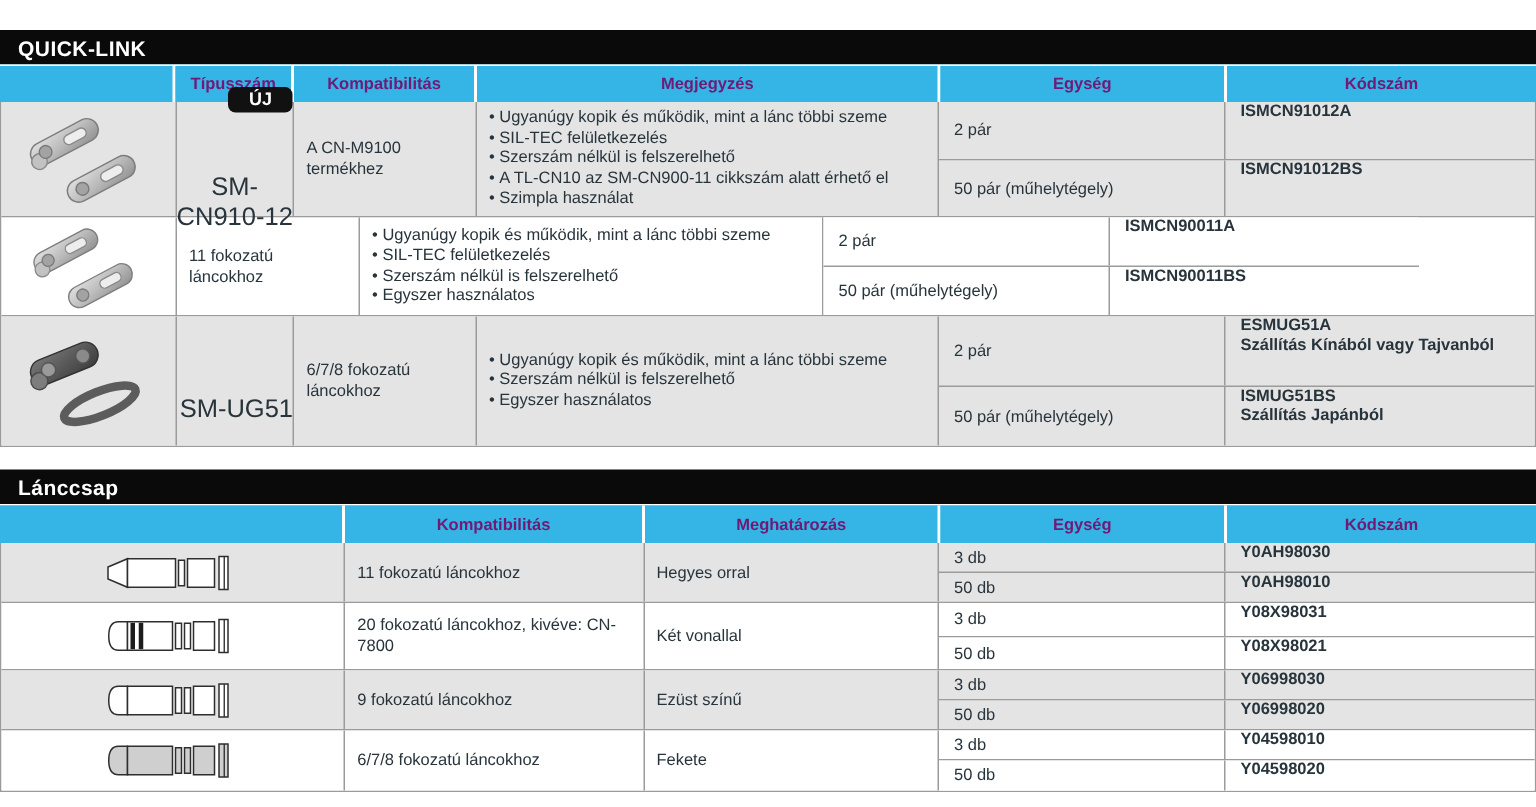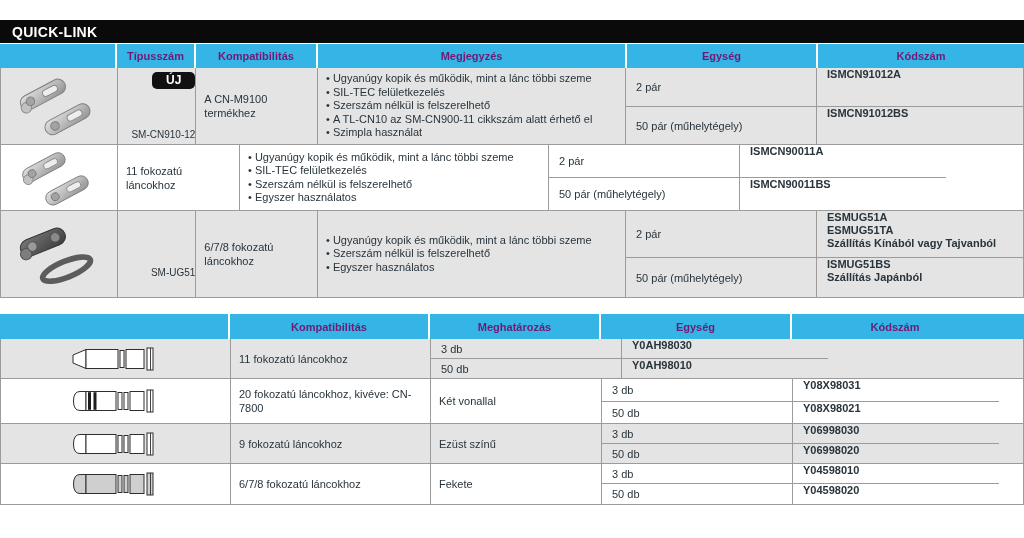--- a/index.html
+++ b/index.html
@@ -32,33 +32,33 @@
   
   .w-img,  .c-img   { width:117px; }
   .w-type, .c-type  { width:79px; }
   .w-comp, .c-compat{ width:122px; }
   .w-note, .c-notes { width:309px; }
   .w-unit { width:191px; }
   .w-code { width:206px; }
   
   .w2-img,  .c2-img   { width:230px; }
   .w2-comp, .c2-compat{ width:200px; }
-  .w2-desc, .c2-desc  { width:171px; }
+  .w2-desc, .c2-desc  { width:197px; }
 
   .r1 { height:77px; }
   .r2 { height:66px; }
   .r3 { height:86px; }
   .t2r1, .t2r3, .t2r4 { height:40px; }
   .t2r2 { height:45px; }
 
   .c-img, .c2-img { justify-content:center; }
   .c-type { flex-direction:column; justify-content:center; text-align:center;align-items:flex-end; }
   .badge { background:#111; color:#fff; font-weight:bold; font-size:12px;
            padding:1px 14px 2px; border-radius:5px; margin-bottom:3px; }
-  .model { font-size:10px; color:#28343c;margin-top:37px; }
+  .model { font-size:17px; color:#28343c;margin-top:37px; }
   .c-compat, .c2-compat, .c2-desc { padding:4px 8px; font-size:11px; line-height:14px;align-items:center; }
   .c-notes { flex-direction:column; align-items:flex-start; justify-content:center; padding:5px 8px;text-align:right; }
   .note { font-size:11px; line-height:13.5px; }
   .note::before { content:"\2022\00a0"; }
 
   .c-var { width:397px; display:flex; flex-direction:column; }
   .vsub { display:flex; flex:1; background:#fff; }
   .vsub.first { border-bottom:1px solid #9b9b9b; }
   .r1 .vsub.first { height:39px; flex:none; }
   .r2 .vsub.first { height:33px; flex:none; }
@@ -225,40 +225,42 @@
           <div class="note">Szerszám nélkül is felszerelhető</div>
           <div class="note">Egyszer használatos</div>
         </div>
         <div class="c-var">
           <div class="vsub first">
             <div class="v-unit">
               <span>2 pár</span>
             </div>
             <div class="v-code">
               <div class="code-line">ESMUG51A</div>
-              <div class="code-line">ESMUG51TA</div>
               <div class="code-line">Szállítás Kínából vagy Tajvanból</div>
             </div>
           </div>
           <div class="vsub">
             <div class="v-unit">
               <span>50 pár (műhelytégely)</span>
             </div>
             <div class="v-code">
               <div class="code-line">ISMUG51BS</div>
               <div class="code-line">Szállítás Japánból</div>
             </div>
           </div>
         </div>
       </div>
 
     </div>
   </section>
 
   <section class="tbl" id="t2">
+    <div class="band">
+      <span>Lánccsap</span>
+    </div>
     <div class="hdr">
       <div class="hc w2-img"></div>
       <div class="hc w2-comp">Kompatibilitás</div>
       <div class="hc w2-desc">Meghatározás</div>
       <div class="hc w-unit">Egység</div>
       <div class="hc w-code">Kódszám</div>
     </div>
 
     <div class="body-rows">
 
@@ -268,20 +270,23 @@
             <polygon points="2,8 15,2.5 15,21.5 2,16" fill="#fff" stroke="#2e2e2e"></polygon>
             <rect x="15" y="2.5" width="32" height="19" fill="#fff" stroke="#2e2e2e"></rect>
             <rect x="49" y="3.5" width="4" height="17" fill="#fff" stroke="#2e2e2e"></rect>
             <rect x="55" y="2.5" width="18" height="19" fill="#fff" stroke="#2e2e2e"></rect>
             <rect x="76" y="1" width="6" height="22" fill="#fff" stroke="#2e2e2e"></rect>
             <line x1="79.5" y1="1" x2="79.5" y2="23" stroke="#2e2e2e" stroke-width="0.9"></line>
           </svg>
         </div>
         <div class="cell c2-compat">
           <span>11 fokozatú láncokhoz</span>
+        </div>
+        <div class="cell c2-desc">
+          <span>Hegyes orral</span>
         </div>
         <div class="c-var">
           <div class="vsub first">
             <div class="v-unit">
                 <span>3 db</span>
               </div>
             <div class="v-code">
                 <div class="code-line">Y0AH98030</div>
               </div>
           </div>

